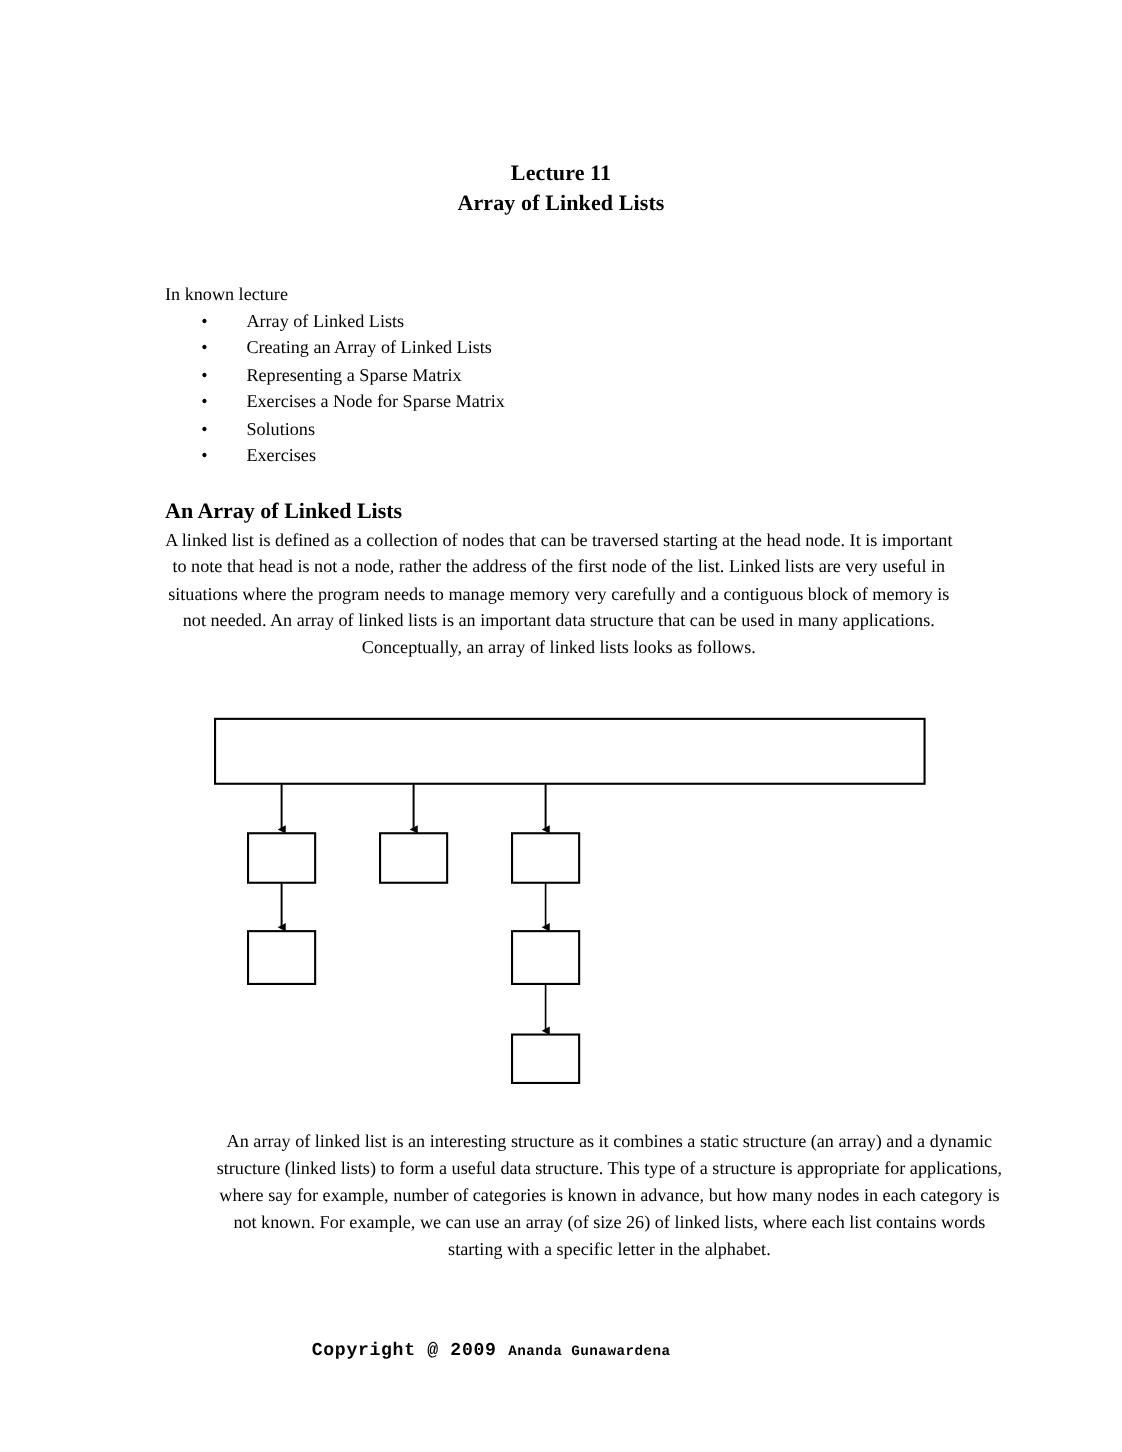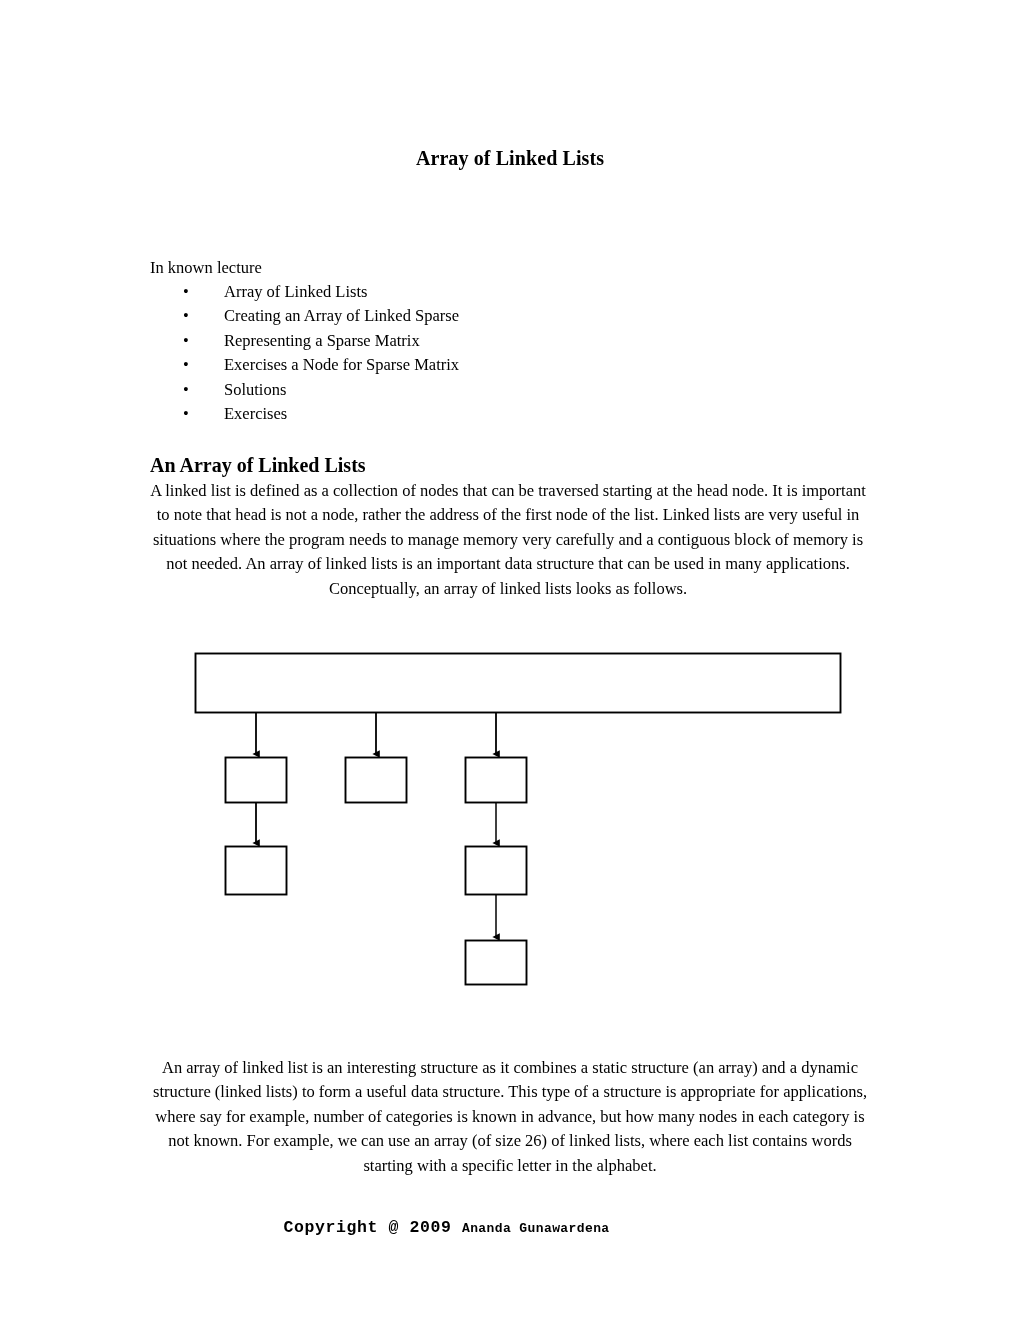--- a/index.html
+++ b/index.html
@@ -83,21 +83,21 @@
   
   .para {
     position: absolute;
     left: 150px;
     width: 716px;
     font-size: 16.5px;
     line-height: 24.4px;
     text-align: center;
   }
   .para-1 { top: 479px; }
-  .para-2 { top: 1056px; width: 720px; }
+  .para-2 { top: 1026px; width: 720px; margin-left: 44px; }
 
   
   .diagram {
     position: absolute;
     left: 0;
     top: 0;
     width: 1020px;
     height: 1320px;
     pointer-events: none;
   }
@@ -123,33 +123,34 @@
     font-weight: bold;
     letter-spacing: 0.4px;
   }
 </style>
 </head>
 <body>
 
 <div class="page">
 
   <div class="title-block">
+    <div class="title-line">Lecture 11</div>
     <div class="title-line">Array of Linked Lists</div>
   </div>
 
   <div class="lecture-intro">In known lecture</div>
 
   <ul class="bullet-list">
     <li class="bullet-item">
       <span class="bullet-dot">•</span>
       <span>Array of Linked Lists</span>
     </li>
     <li class="bullet-item">
       <span class="bullet-dot">•</span>
-      <span>Creating an Array of Linked Sparse</span>
+      <span>Creating an Array of Linked Lists</span>
     </li>
     <li class="bullet-item">
       <span class="bullet-dot">•</span>
       <span>Representing a Sparse Matrix</span>
     </li>
     <li class="bullet-item">
       <span class="bullet-dot">•</span>
       <span>Exercises a Node for Sparse Matrix</span>
     </li>
     <li class="bullet-item">

